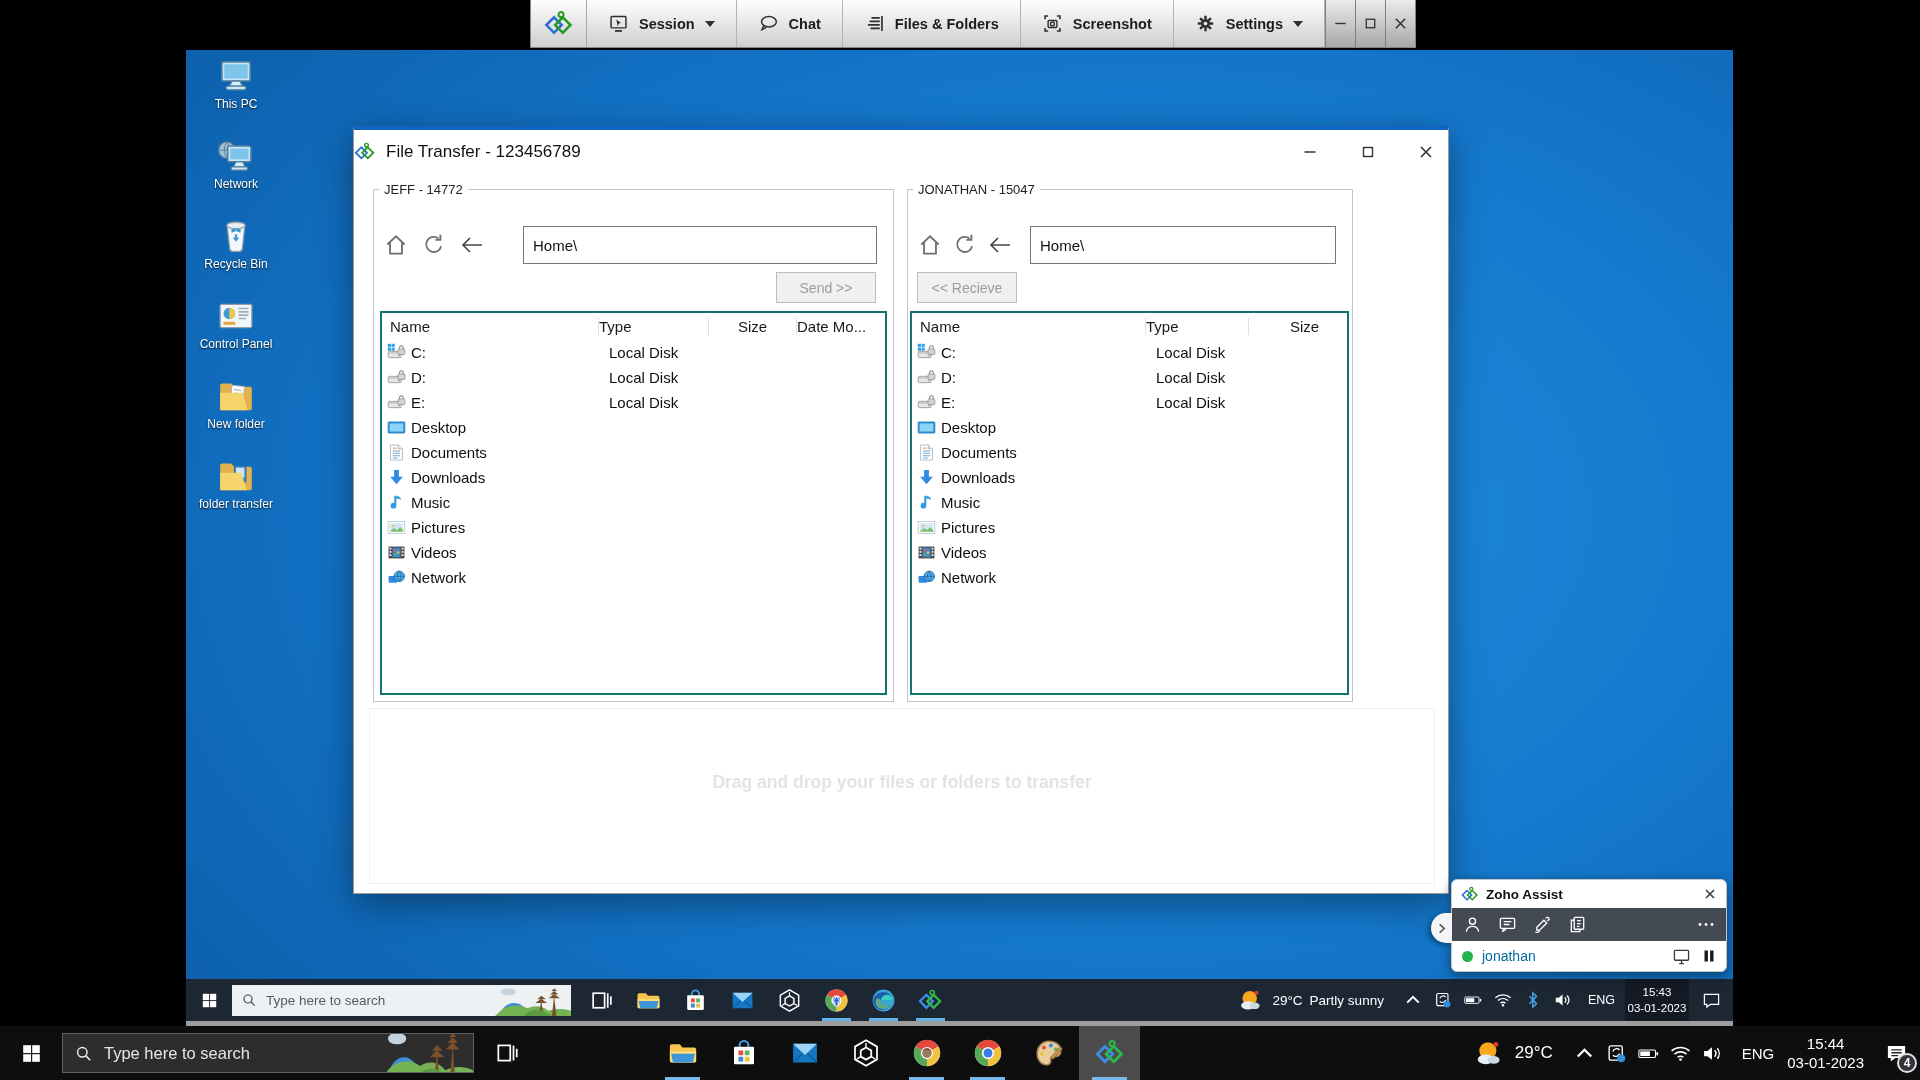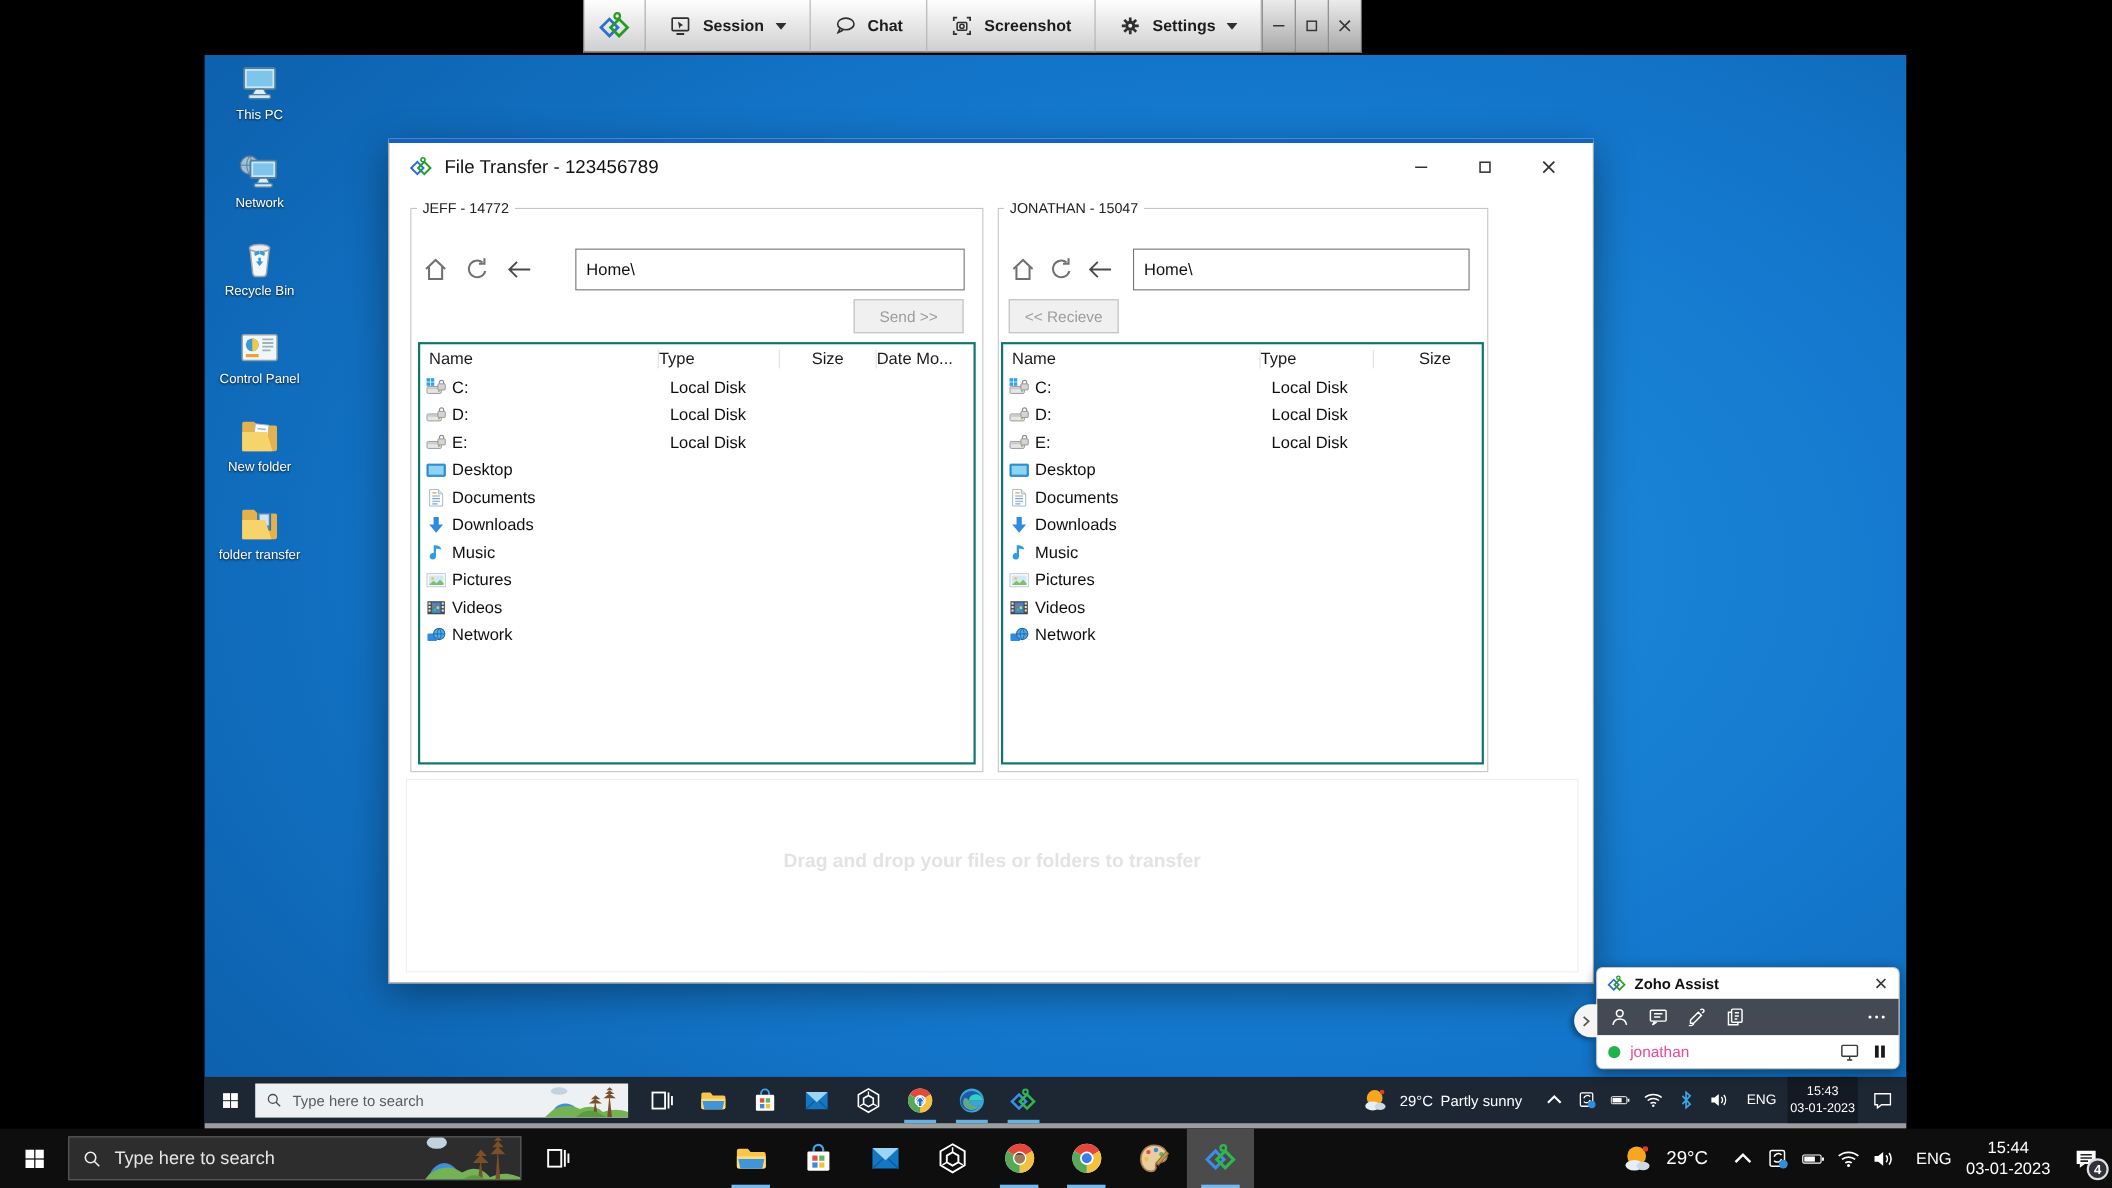--- a/index.html
+++ b/index.html
@@ -30,21 +30,21 @@
     border-bottom:5px solid #9d9d9d}
   .desk-icons{position:absolute;left:6px;top:6px;width:88px;display:flex;flex-direction:column}
   .dicon{height:80px;display:flex;flex-direction:column;align-items:center}
   .dicon .ic{width:40px;height:40px;margin-bottom:1px}
   .dicon .lbl{font-size:12px;color:#fff;text-shadow:0 1px 2px rgba(0,0,0,.85);text-align:left;
     line-height:1.2;max-width:78px}
 
   
   .ft-window{position:absolute;left:167px;top:76px;width:1096px;height:768px;background:#fff;
     border:1px solid #9a9a9a;border-top:4px solid #1063c0;box-shadow:0 10px 34px rgba(0,0,0,.4)}
-  .ft-titlebar{height:44px;display:flex;align-items:center;padding:0 18px}
+  .ft-titlebar{height:44px;display:flex;align-items:center;padding:0 0}
   .ft-titlebar .ic.logo{width:22px;height:20px}
   .ft-title{font-size:17px;color:#111;margin-left:10px}
   .ft-controls{margin-left:auto;display:flex;align-items:center;gap:42px;margin-right:14px}
   .ft-ctl{width:16px;height:16px}
 
   fieldset.panel{position:absolute;border:1px solid #c5c5c5;background:#fff}
   #panel-left{left:19px;top:52px;width:521px;height:520px}
   #panel-right{left:553px;top:52px;width:446px;height:520px}
   legend.panel-title{font-size:13px;color:#222;margin-left:5px;padding:0 5px}
 
@@ -117,21 +117,21 @@
   .aw-tab .ic{width:9px;height:13px}
   .aw-header{height:28px;display:flex;align-items:center;padding:0 9px}
   .aw-header .ic.logo{width:18px;height:17px}
   .aw-title{font-weight:bold;font-size:13.5px;color:#101010;margin-left:7px}
   .aw-close{margin-left:auto;width:14px;height:14px}
   .aw-tools{height:33px;background:#434a54;display:flex;align-items:center;padding:0 11px;gap:16px}
   .aw-tool{width:19px;height:19px}
   .aw-more{margin-left:auto;width:18px;height:7px}
   .aw-session{height:30px;display:flex;align-items:center;padding:0 10px;gap:9px}
   .dot{width:11px;height:11px;border-radius:50%;flex:none}
-  .aw-user{font-size:14px;color:#ec4899}
+  .aw-user{font-size:14px;color:#0369a1}
   .aw-right{margin-left:auto;display:flex;align-items:center;gap:11px}
   .aw-mon{width:19px;height:17px}
   .aw-pause{width:14px;height:14px}
 
   
   .local-taskbar{position:absolute;left:0;top:1026px;width:1920px;height:54px;background:#0e0e0e;
     display:flex;align-items:center;color:#fff}
   .lt-start{width:62px;height:100%;display:flex;align-items:center;justify-content:center}
   .lt-start .ic{width:21px;height:21px}
   .lt-search{width:412px;height:40px;background:#2d2d2d;border:1px solid #606060;display:flex;
@@ -192,20 +192,29 @@
           </span>
         </div>
         <div class="tb-btn">
     <span class="ic">
             <svg viewBox="0 0 24 24" fill="none" stroke="#2f2f2f" stroke-width="1.7">
               <ellipse cx="12.5" cy="10" rx="8.5" ry="6"></ellipse>
               <path d="M6.5 14.5L4.5 19l5-2.5"></path>
             </svg>
           </span>
     <span class="tb-lbl">Chat</span>
+    </div>
+        <div class="tb-btn">
+    <span class="ic">
+            <svg viewBox="0 0 24 24" fill="none" stroke="#2f2f2f" stroke-width="1.9">
+              <path d="M8.5 5.5H18M6.5 9.5H18M4.5 13.5H18M7.5 17.5H18"></path>
+              <path d="M20.5 3.5v17"></path>
+            </svg>
+          </span>
+    <span class="tb-lbl">Files &amp; Folders</span>
     </div>
         <div class="tb-btn">
     <span class="ic">
             <svg viewBox="0 0 24 24" fill="none" stroke="#2f2f2f" stroke-width="1.6">
               <path d="M3.5 7V3.5H7M17 3.5h3.5V7M20.5 17v3.5H17M7 20.5H3.5V17" stroke-width="1.8"></path>
               <rect x="7" y="8.5" width="10" height="8" rx="1"></rect>
               <circle cx="12" cy="12.5" r="2.2"></circle>
             </svg>
           </span>
     <span class="tb-lbl">Screenshot</span>

